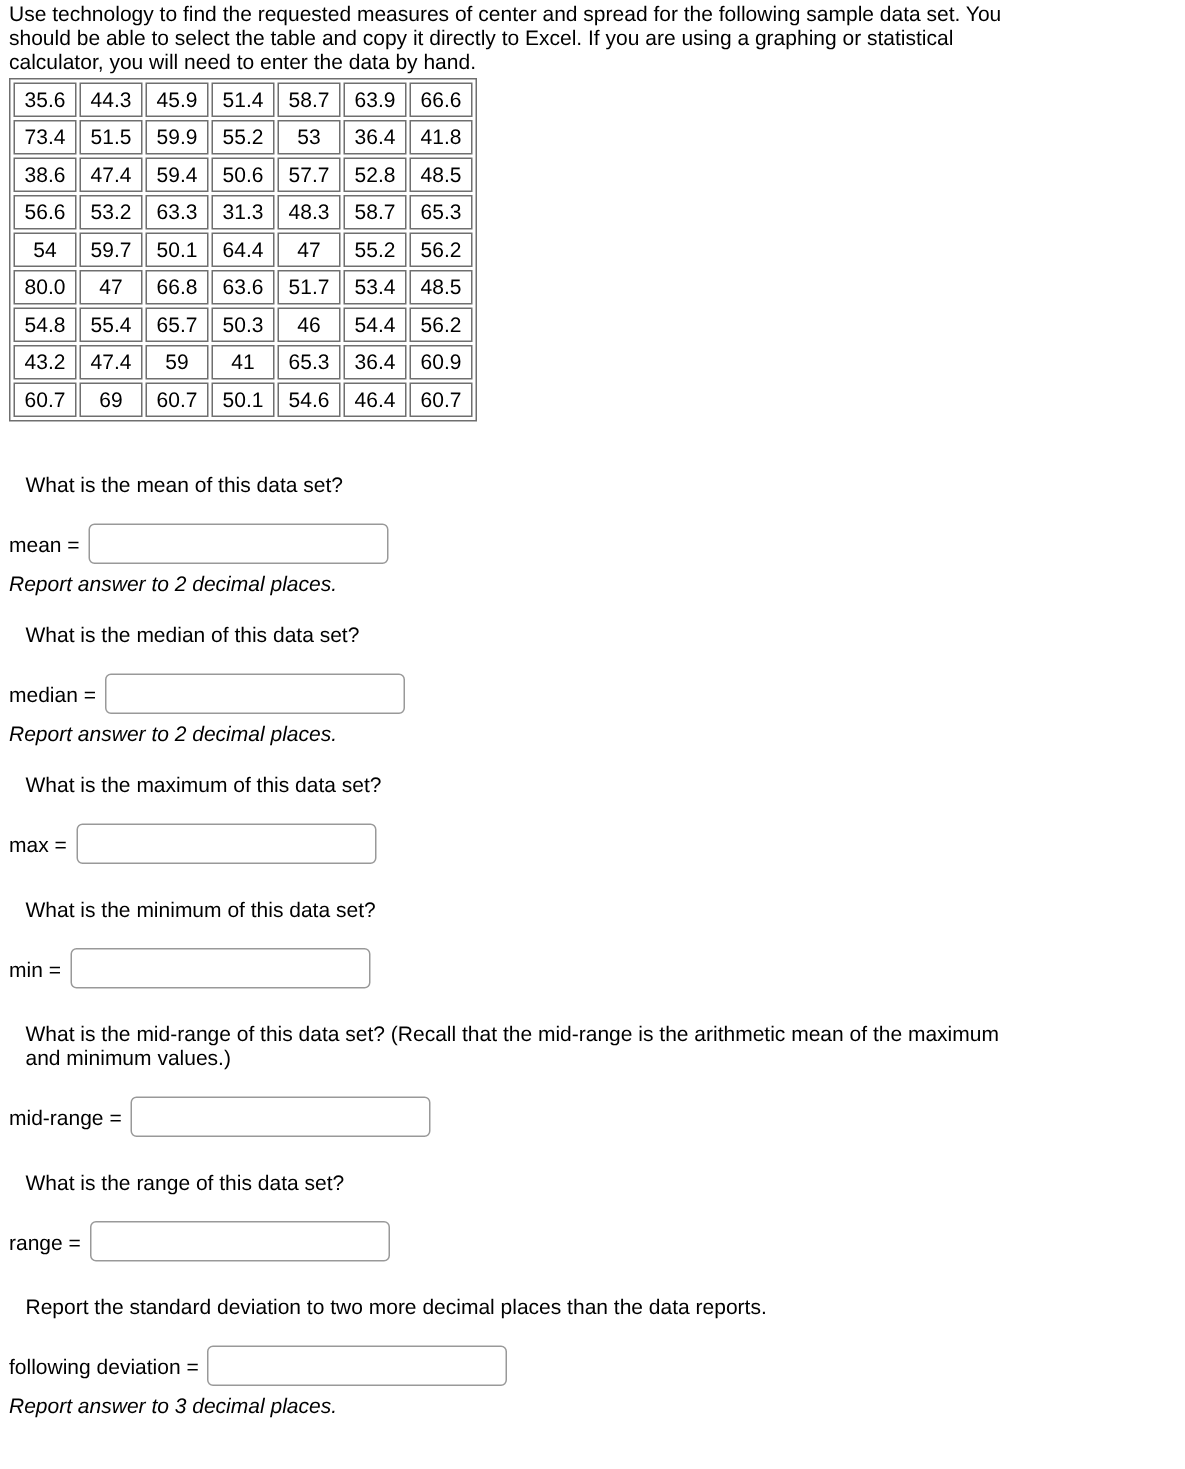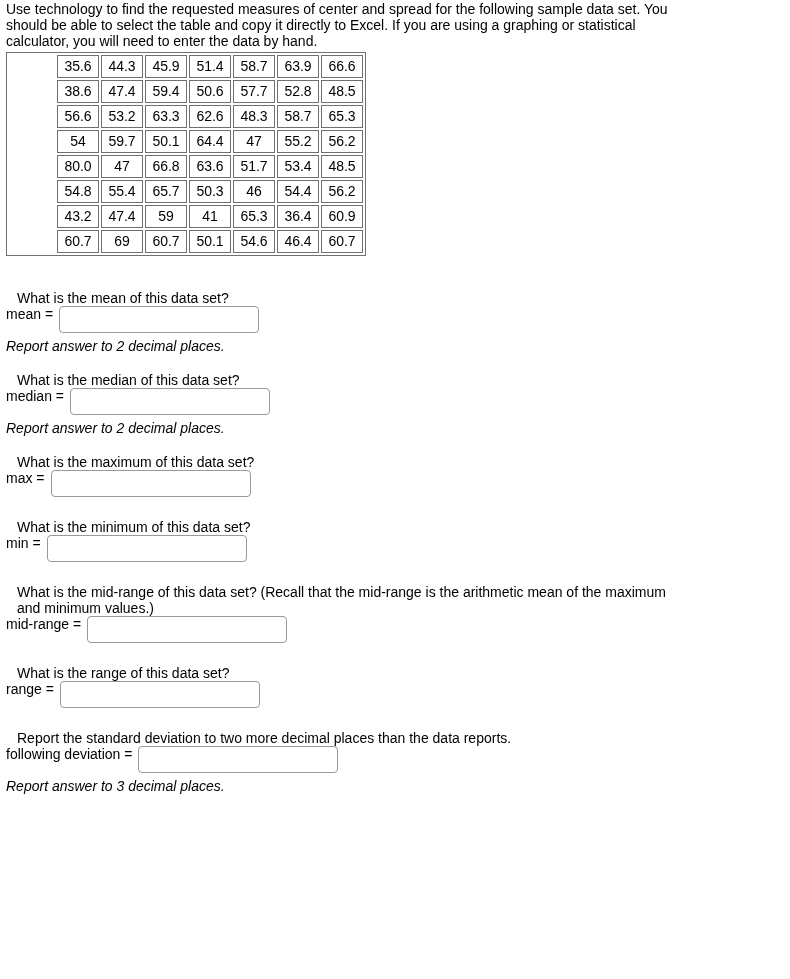--- a/index.html
+++ b/index.html
@@ -18,21 +18,20 @@
   }
   .instructions {
     line-height: 16px;
     white-space: pre-line;
   }
   table.data-table {
     border-collapse: separate;
     border-spacing: 2px;
     border: 1px solid #6f6f6f;
     margin-top: 3px;
-    padding-left: 48px;
   }
   table.data-table td {
     border: 1px solid #6f6f6f;
     width: 38px;
     height: 21px;
     padding: 0 1px;
     text-align: center;
     vertical-align: middle;
     font-size: 14px;
     line-height: 21px;
@@ -43,22 +42,23 @@
     white-space: pre-line;
     margin-left: 11px;
   }
   .question.first {
     margin-top: 34px;
   }
   .question.after-input {
     margin-top: 22px;
   }
   .answer-row {
+    margin-top: 18px;
     display: flex;
-    align-items: flex-start;
+    align-items: center;
     gap: 6px;
   }
   .answer-label {
     line-height: 16px;
     white-space: nowrap;
   }
   input.answer-input {
     width: 192px;
     height: 19px;
     padding: 3px;
@@ -87,33 +87,42 @@
       <tr>
         <td>35.6</td>
         <td>44.3</td>
         <td>45.9</td>
         <td>51.4</td>
         <td>58.7</td>
         <td>63.9</td>
         <td>66.6</td>
       </tr>
       <tr>
+        <td>73.4</td>
+        <td>51.5</td>
+        <td>59.9</td>
+        <td>55.2</td>
+        <td>53</td>
+        <td>36.4</td>
+        <td>41.8</td>
+      </tr>
+      <tr>
         <td>38.6</td>
         <td>47.4</td>
         <td>59.4</td>
         <td>50.6</td>
         <td>57.7</td>
         <td>52.8</td>
         <td>48.5</td>
       </tr>
       <tr>
         <td>56.6</td>
         <td>53.2</td>
         <td>63.3</td>
-        <td>62.6</td>
+        <td>31.3</td>
         <td>48.3</td>
         <td>58.7</td>
         <td>65.3</td>
       </tr>
       <tr>
         <td>54</td>
         <td>59.7</td>
         <td>50.1</td>
         <td>64.4</td>
         <td>47</td>

